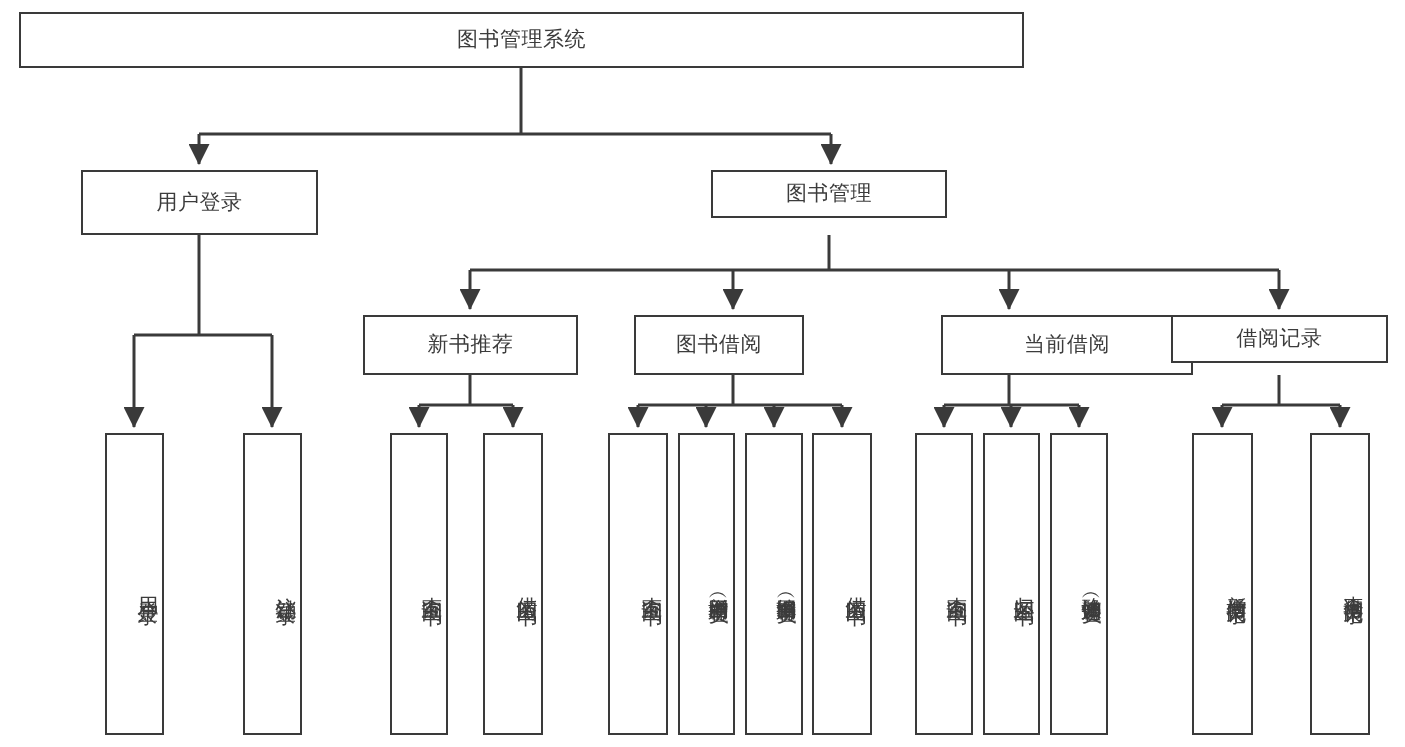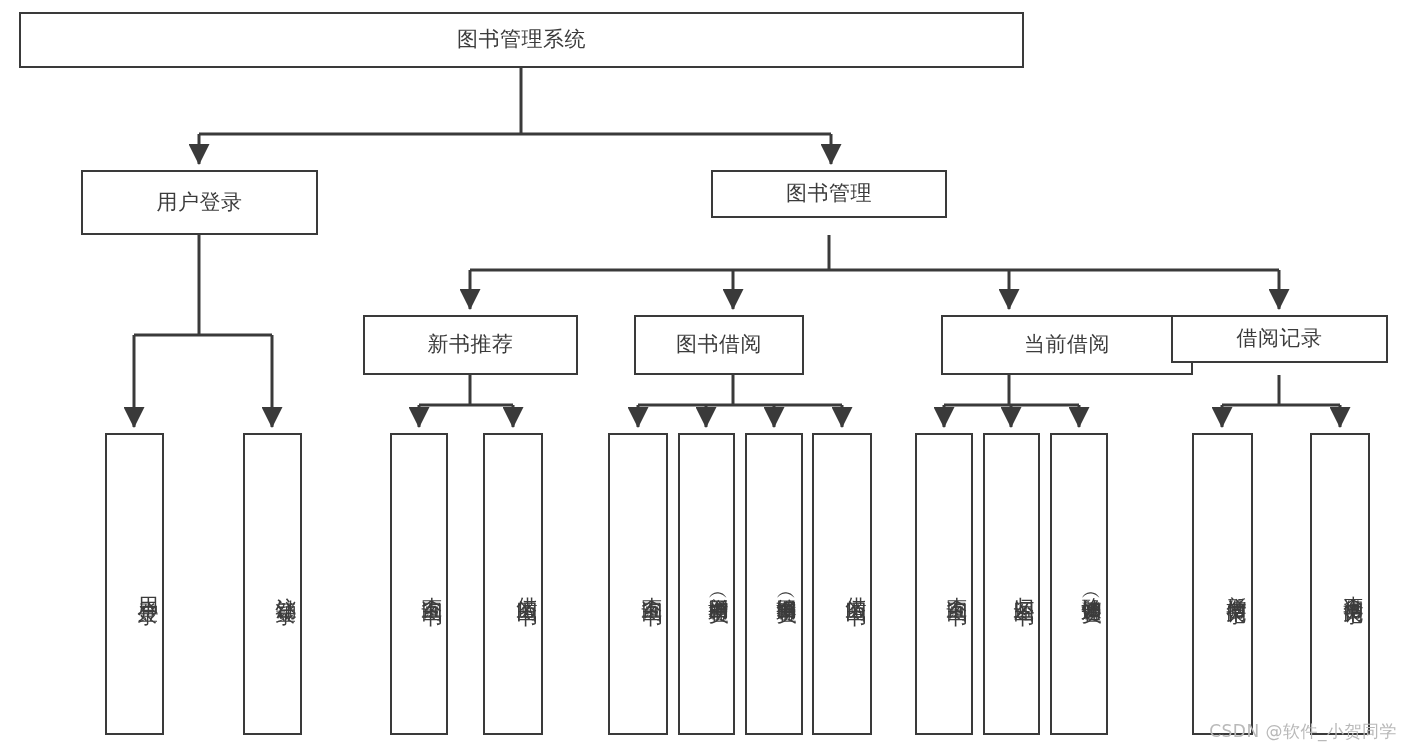--- a/index.html
+++ b/index.html
@@ -180,15 +180,14 @@
   <div class="node vert tall" id="node-leaf-10" style="left: 1050px; top: 433px; width: 58px; height: 302px; font-size: 20px;">
     <span class="label" style="letter-spacing: 1px;">确认归还（管理员）</span>
   </div>
   <div class="node vert" id="node-leaf-11" style="left: 1192px; top: 433px; width: 61px; height: 302px; font-size: 20px;">
     <span class="label" style="letter-spacing: 2px;">新增借阅记录</span>
   </div>
   <div class="node vert" id="node-leaf-12" style="left: 1310px; top: 433px; width: 60px; height: 302px; font-size: 20px;">
     <span class="label" style="letter-spacing: 2px;">查询借阅记录</span>
   </div>
 
-  <div id="watermark">CSDN @软件_小贺同学</div>
 
 </div>
 
 </body></html>

